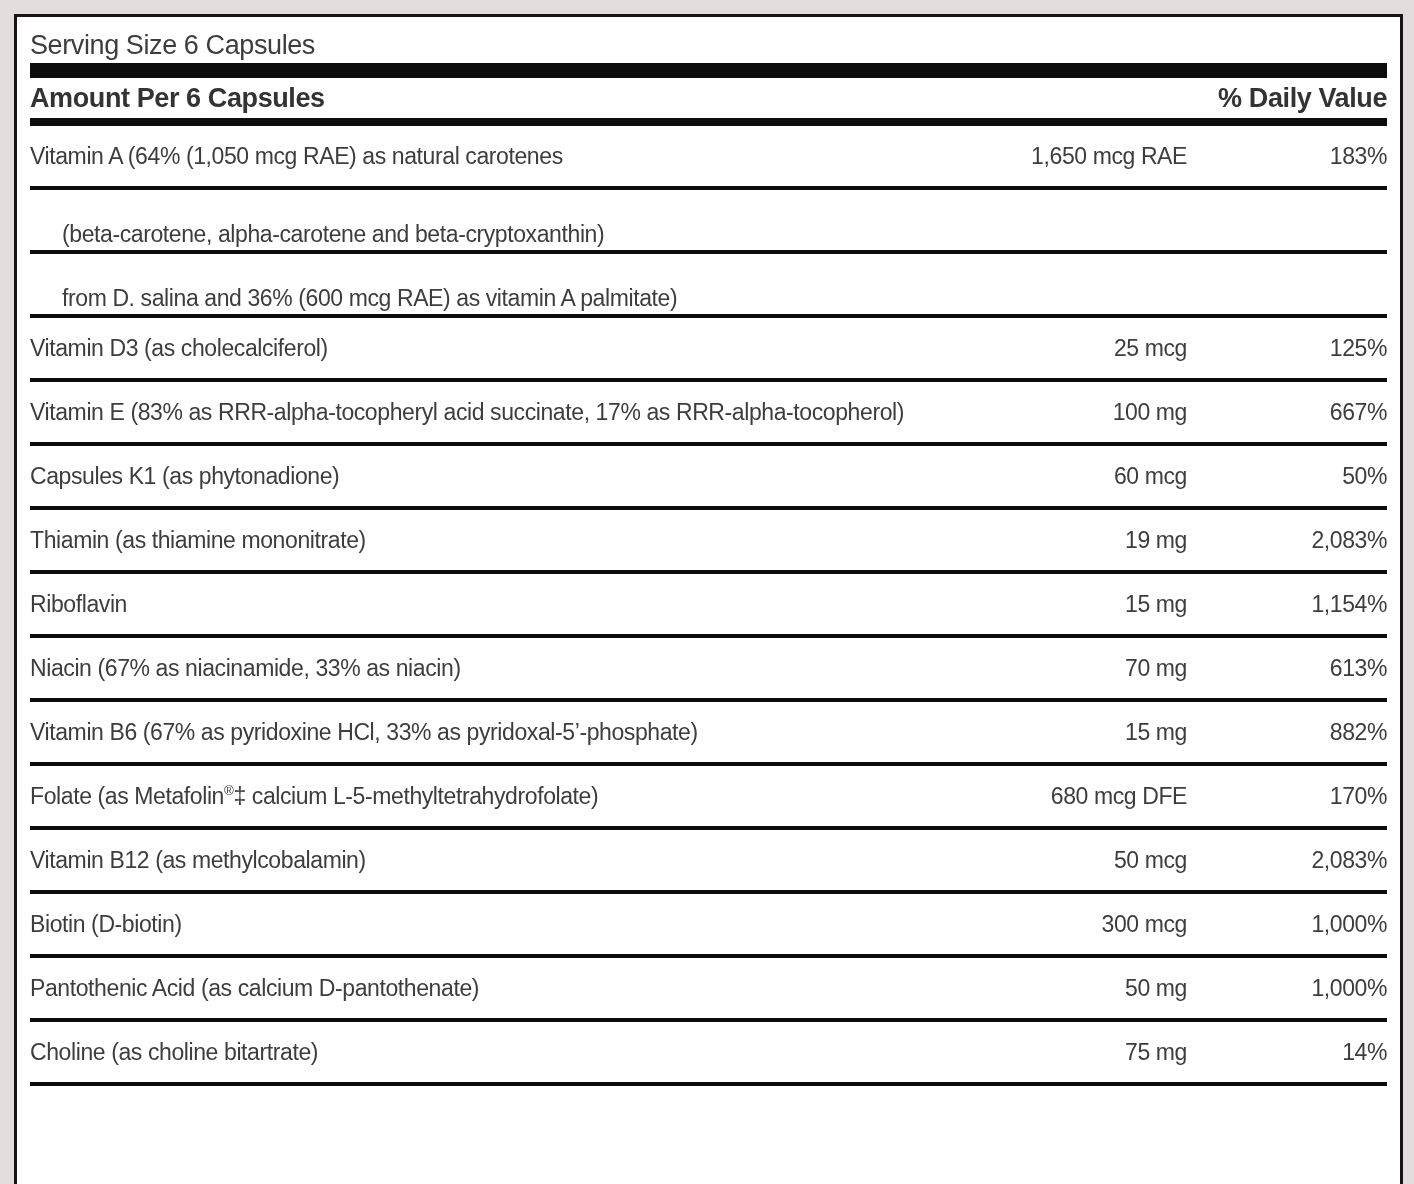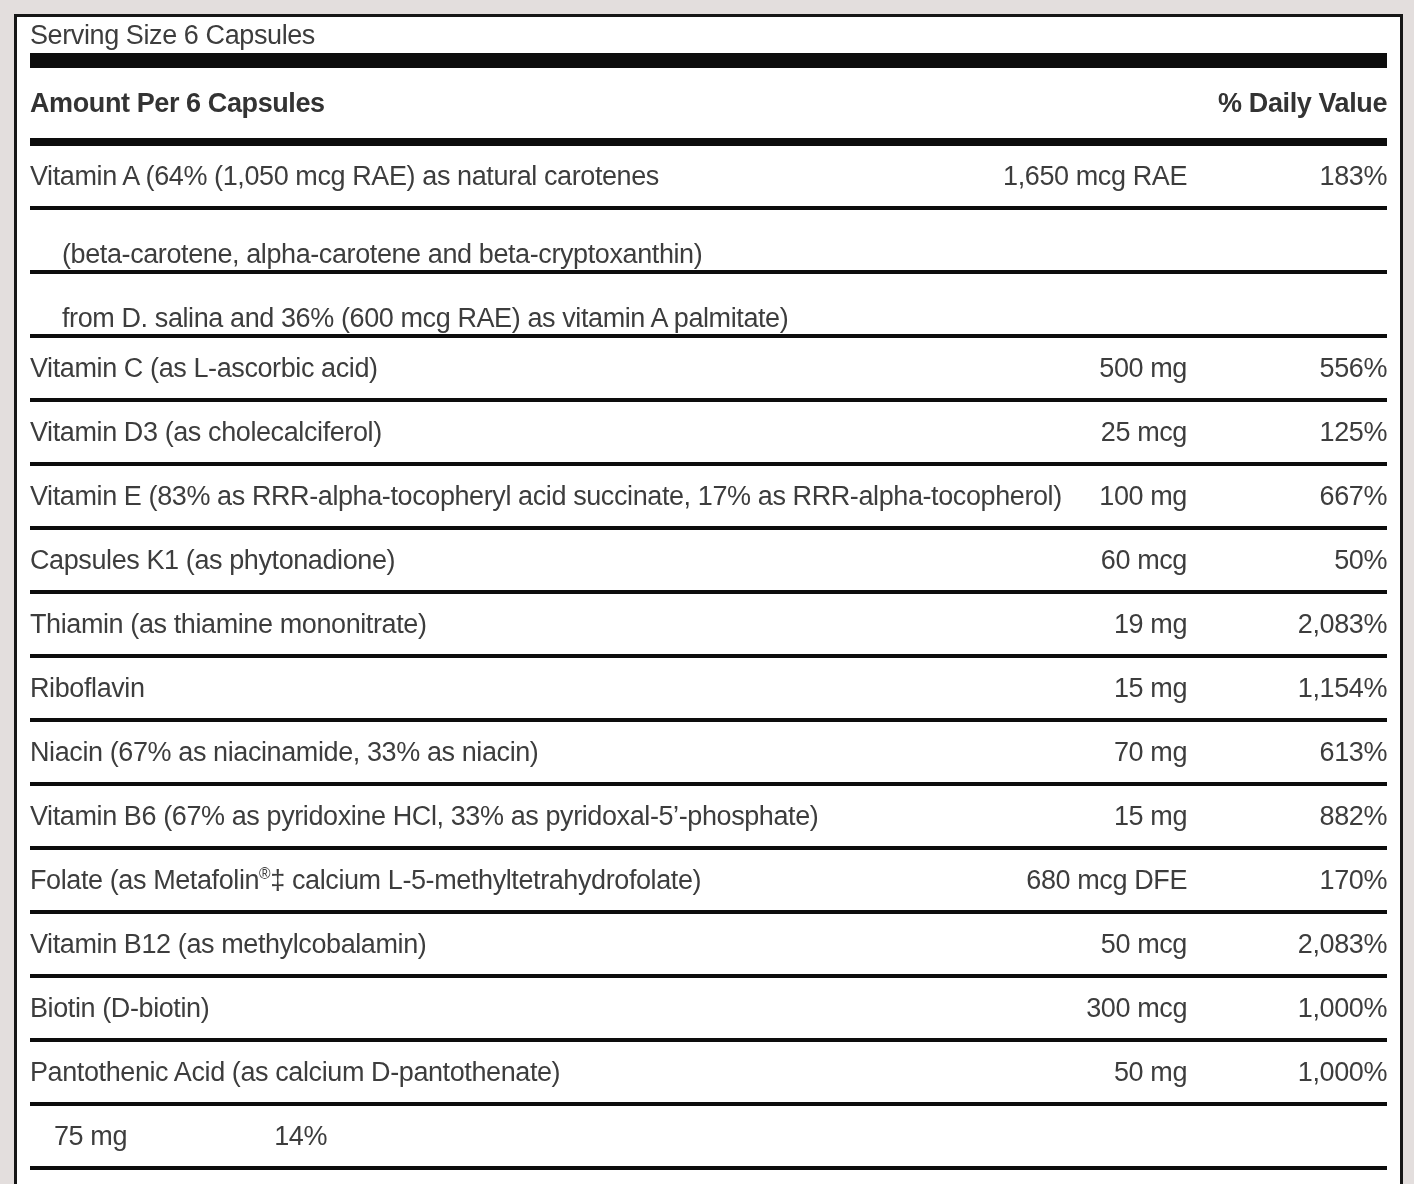--- a/index.html
+++ b/index.html
@@ -23,38 +23,39 @@
     height:1400px;
     background:var(--panel-bg);
     border:3px solid #161616;
     padding:0 13px;
   }
   .serving{
     height:36px;
     display:flex;align-items:center;
     font-size:27px;
     letter-spacing:-0.4px;
+    margin-top:10px;
   }
   .bar{background:var(--rule);width:100%;}
   .bar.thick{height:15px;}
   .bar.medium{height:8px;}
   .header-row{
-    height:70px;
+    height:40px;
     display:flex;align-items:center;
     font-size:27px;
     font-weight:bold;
     letter-spacing:-0.4px;
     color:#333333;
   }
   .header-row .dv-label{margin-left:auto;}
   .row{
     height:64px;
     border-bottom:4px solid var(--rule);
     display:flex;align-items:center;
-    font-size:27px;
+    font-size:23px;
     letter-spacing:-0.4px;
   }
   .row .name{
     flex:1 1 auto;
     min-width:0;
     white-space:nowrap;
   }
   .row.indent .name{padding-left:32px;margin-top:28px;}
   .row .amount{
     flex:0 0 auto;
@@ -92,25 +93,20 @@
   </div>
       <div class="row indent">
     <span class="name">(beta-carotene, alpha-carotene and beta-cryptoxanthin)</span>
     <span class="amount"></span>
     <span class="dv"></span>
   </div>
       <div class="row indent">
     <span class="name">from D. salina and 36% (600 mcg RAE) as vitamin A palmitate)</span>
     <span class="amount"></span>
     <span class="dv"></span>
-  </div>
-      <div class="row">
-    <span class="name">Vitamin C (as L-ascorbic acid)</span>
-    <span class="amount">500 mg</span>
-    <span class="dv">556%</span>
   </div>
       <div class="row">
     <span class="name">Vitamin D3 (as cholecalciferol)</span>
     <span class="amount">25 mcg</span>
     <span class="dv">125%</span>
   </div>
       <div class="row">
     <span class="name">Vitamin E (83% as RRR-alpha-tocopheryl acid succinate, 17% as RRR-alpha-tocopherol)</span>
     <span class="amount">100 mg</span>
     <span class="dv">667%</span>
@@ -154,17 +150,18 @@
     <span class="name">Biotin (D-biotin)</span>
     <span class="amount">300 mcg</span>
     <span class="dv">1,000%</span>
   </div>
       <div class="row">
     <span class="name">Pantothenic Acid (as calcium D-pantothenate)</span>
     <span class="amount">50 mg</span>
     <span class="dv">1,000%</span>
   </div>
       <div class="row">
+    <span class="name">Choline (as choline bitartrate)</span>
     <span class="amount">75 mg</span>
     <span class="dv">14%</span>
   </div>
     </div>
 </div>
 
 </body></html>

